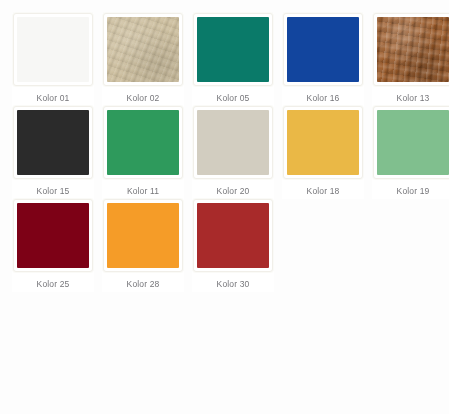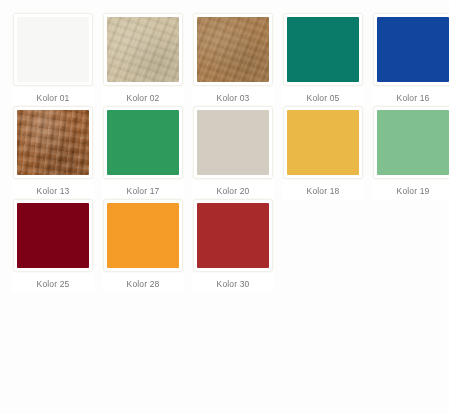--- a/index.html
+++ b/index.html
@@ -102,47 +102,47 @@
         <div class="swatch-label">Kolor 01</div>
       </div>
       <div class="swatch-card">
         <div class="swatch-chip-frame">
           <div class="swatch-chip textured" style="background-color: rgb(205, 191, 159);"></div>
         </div>
         <div class="swatch-label">Kolor 02</div>
       </div>
       <div class="swatch-card">
         <div class="swatch-chip-frame">
-          <div class="swatch-chip textured" style="background-color: rgb(166, 122, 74);"></div>
-        </div>
-        <div class="swatch-label">Kolor 03</div>
-      </div>
-      <div class="swatch-card">
-        <div class="swatch-chip-frame">
           <div class="swatch-chip" style="background-color: rgb(10, 122, 105);"></div>
         </div>
         <div class="swatch-label">Kolor 05</div>
       </div>
       <div class="swatch-card">
         <div class="swatch-chip-frame">
           <div class="swatch-chip" style="background-color: rgb(18, 69, 158);"></div>
         </div>
         <div class="swatch-label">Kolor 16</div>
       </div>
       <div class="swatch-card">
         <div class="swatch-chip-frame">
           <div class="swatch-chip textured strong" style="background-color: rgb(156, 90, 40);"></div>
         </div>
         <div class="swatch-label">Kolor 13</div>
       </div>
       <div class="swatch-card">
         <div class="swatch-chip-frame">
+          <div class="swatch-chip" style="background-color: rgb(43, 43, 43);"></div>
+        </div>
+        <div class="swatch-label">Kolor 15</div>
+      </div>
+      <div class="swatch-card">
+        <div class="swatch-chip-frame">
           <div class="swatch-chip" style="background-color: rgb(46, 154, 92);"></div>
         </div>
-        <div class="swatch-label">Kolor 17</div>
+        <div class="swatch-label">Kolor 11</div>
       </div>
       <div class="swatch-card">
         <div class="swatch-chip-frame">
           <div class="swatch-chip" style="background-color: rgb(210, 205, 192);"></div>
         </div>
         <div class="swatch-label">Kolor 20</div>
       </div>
       <div class="swatch-card">
         <div class="swatch-chip-frame">
           <div class="swatch-chip" style="background-color: rgb(234, 184, 70);"></div>

